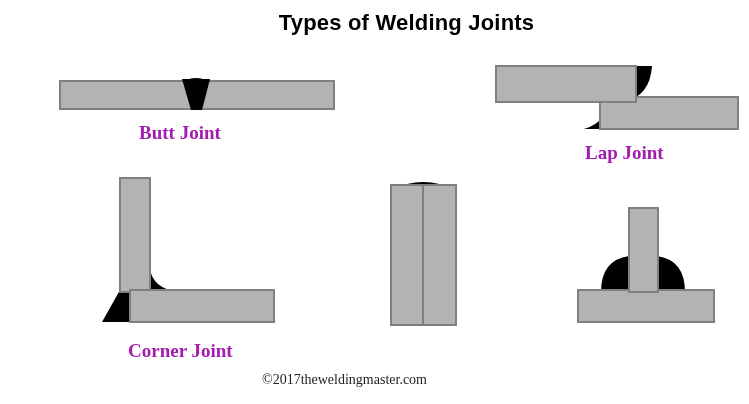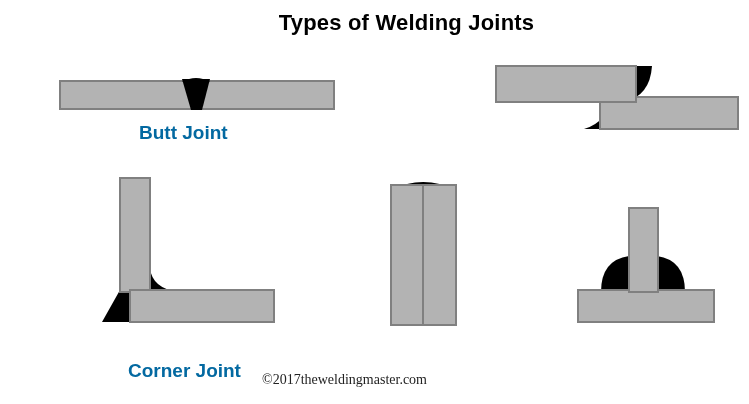--- a/index.html
+++ b/index.html
@@ -31,23 +31,23 @@
     font-size: 22px;
     font-weight: bold;
     color: #000000;
     letter-spacing: 0.2px;
     font-family: "Liberation Sans", sans-serif;
   }
   .joint-label {
     position: absolute;
     font-size: 19px;
     font-weight: bold;
-    color: #0369a1;
+    color: #a21caf;
     white-space: nowrap;
-    font-family: Liberation Sans, sans-serif;
+    font-family: Liberation Serif, serif;
   }
   .copyright {
     position: absolute;
     left: 0;
     top: 372px;
     width: 625px;
     text-align: center;
     font-size: 14px;
     color: #222222;
     font-family: "Liberation Serif", serif;
@@ -55,21 +55,21 @@
   svg.figure {
     position: absolute;
     left: 0;
     top: 0;
     width: 749px;
     height: 404px;
     pointer-events: none;
   }
   .lbl-butt   { left: 107px; top: 122px; }
   .lbl-lap    { left: 553px; top: 142px; }
-  .lbl-corner { left: 96px;  top: 360px; text-align: center; }
+  .lbl-corner { left: 96px;  top: 340px; text-align: center; }
   .lbl-edge   { left: 340px; top: 340px; }
   .lbl-tee    { left: 565px; top: 340px; }
 </style>
 </head>
 <body>
 
 <div id="diagram-root">
 
   <div class="page-title">Types of Welding Joints</div>
 
@@ -109,16 +109,17 @@
 
       <path d="M 597 256 L 597 292 L 569 292 Q 569 260 597 256 Z" fill="#000000"></path>
 
       <path d="M 625 256 L 625 292 L 653 292 Q 653 260 625 256 Z" fill="#000000"></path>
       <rect x="546" y="290" width="136" height="32" fill="#b3b3b3" stroke="#808080" stroke-width="2"></rect>
       <rect x="597" y="208" width="29" height="84" fill="#b3b3b3" stroke="#808080" stroke-width="2"></rect>
     </g>
   </svg>
 
   <div class="joint-label lbl-butt">Butt Joint</div>
+  <div class="joint-label lbl-lap">Lap Joint</div>
   <div class="joint-label lbl-corner">Corner Joint</div>
 
   <div class="copyright">©2017theweldingmaster.com</div>
 </div>
 
 </body></html>

